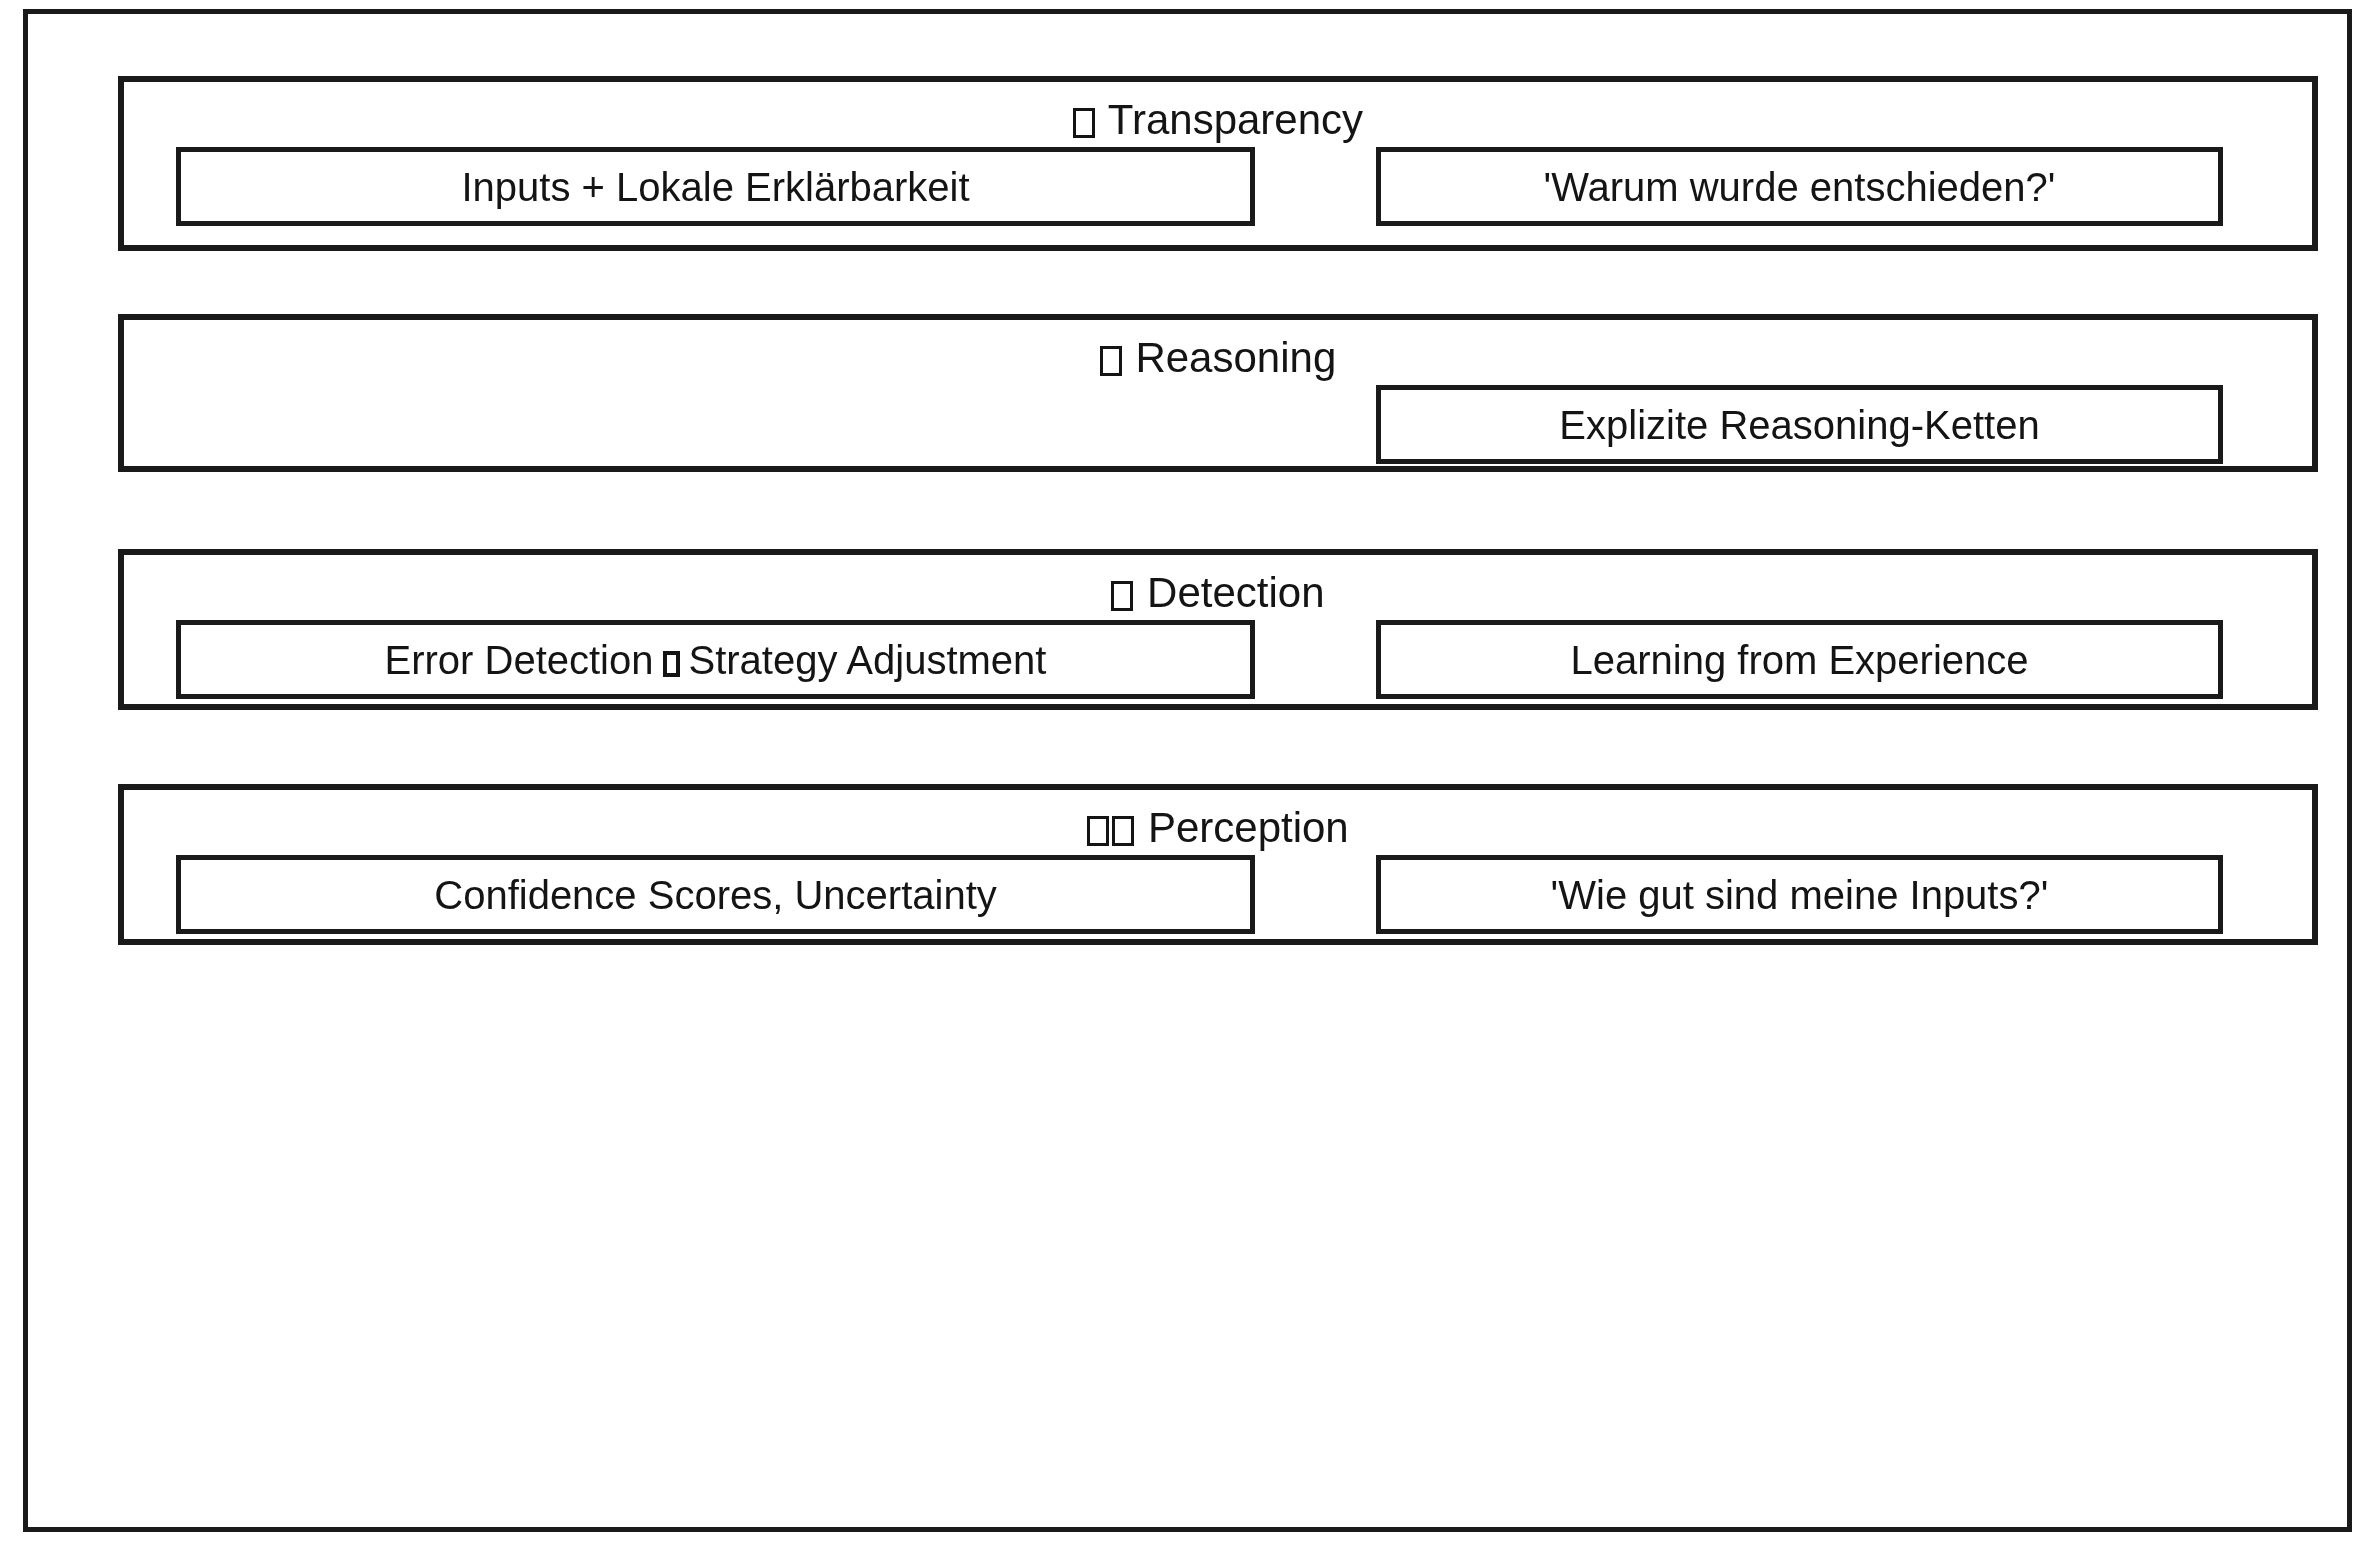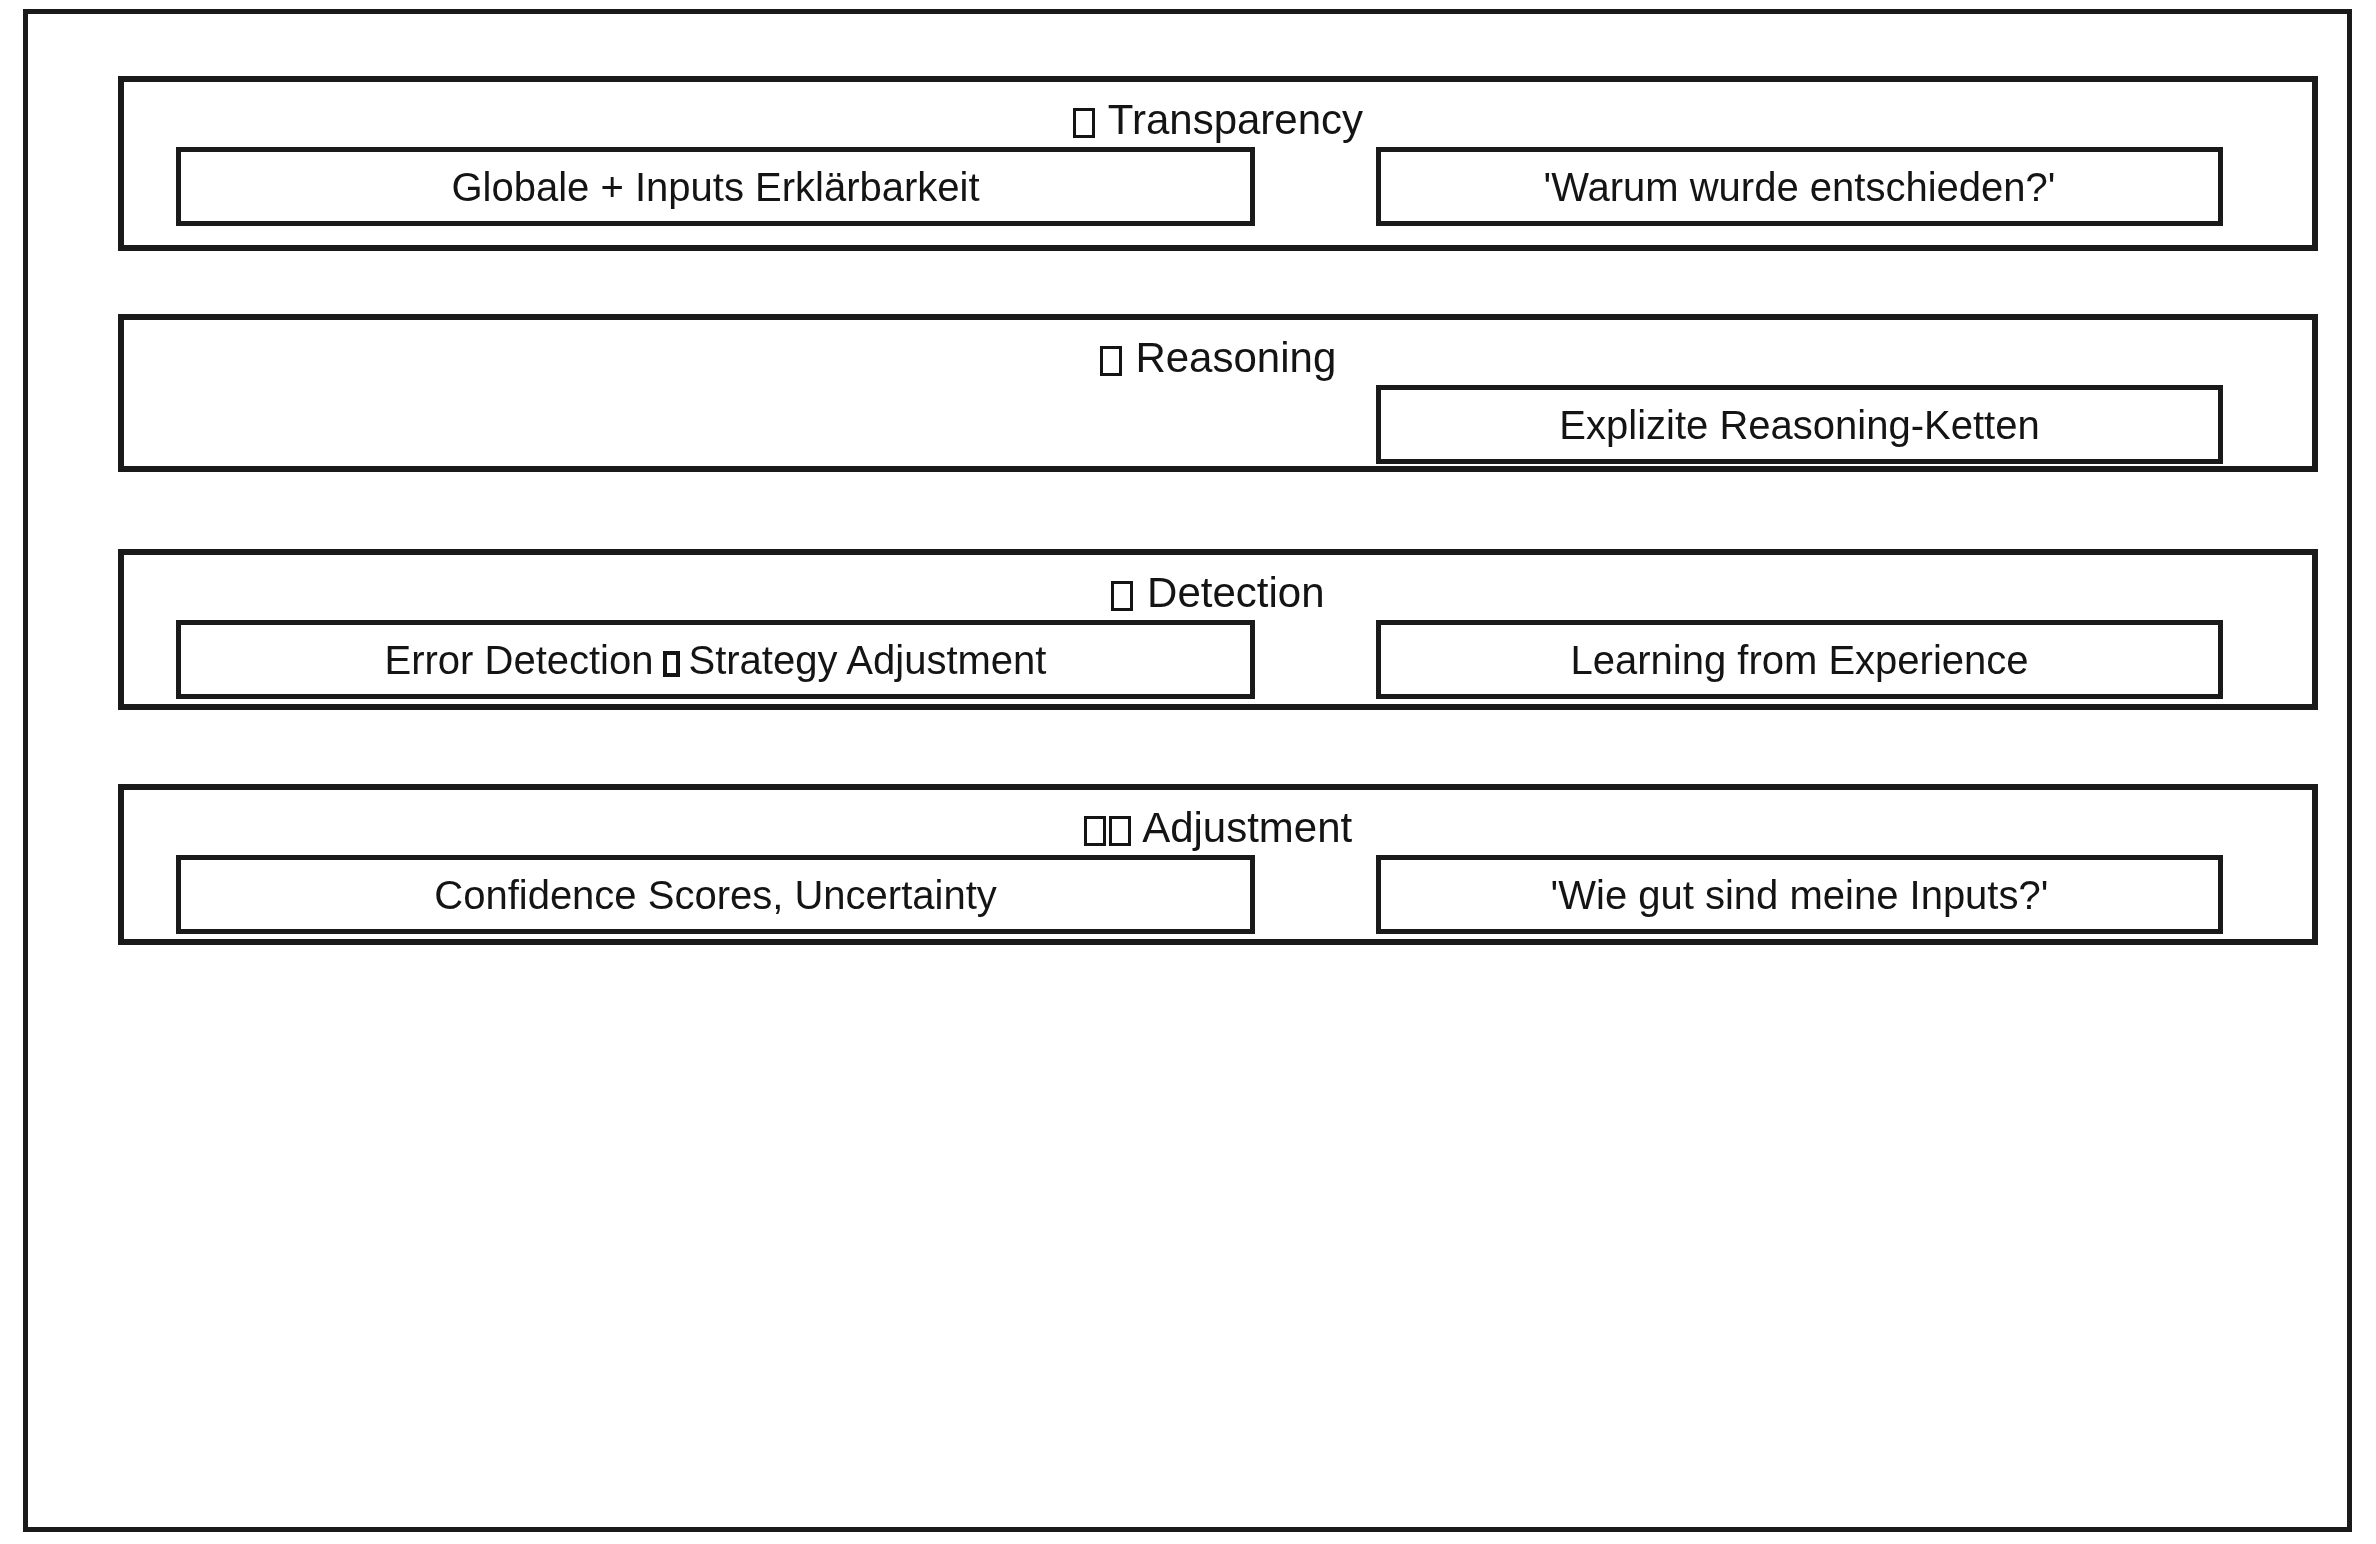--- a/index.html
+++ b/index.html
@@ -134,21 +134,21 @@
   <div class="outer-frame">
 
 
     <div class="section section-1">
       <div class="section-title">
         <span class="tofu"></span>
         <span>Transparency</span>
       </div>
       <div class="items-row">
         <div class="item-card left">
-          <span class="item-label">Globale + Inputs Erklärbarkeit</span>
+          <span class="item-label">Inputs + Lokale Erklärbarkeit</span>
         </div>
         <div class="item-card right">
           <span class="item-label">'Warum wurde entschieden?'</span>
         </div>
       </div>
     </div>
 
     <div class="section section-2">
       <div class="section-title">
         <span class="tofu"></span>
@@ -172,21 +172,21 @@
         </div>
         <div class="item-card right">
           <span class="item-label">Learning from Experience</span>
         </div>
       </div>
     </div>
 
     <div class="section section-4">
       <div class="section-title">
         <span class="tofu"></span><span class="tofu"></span>
-        <span>Adjustment</span>
+        <span>Perception</span>
       </div>
       <div class="items-row">
         <div class="item-card left">
           <span class="item-label">Confidence Scores, Uncertainty</span>
         </div>
         <div class="item-card right">
           <span class="item-label">'Wie gut sind meine Inputs?'</span>
         </div>
       </div>
     </div>

